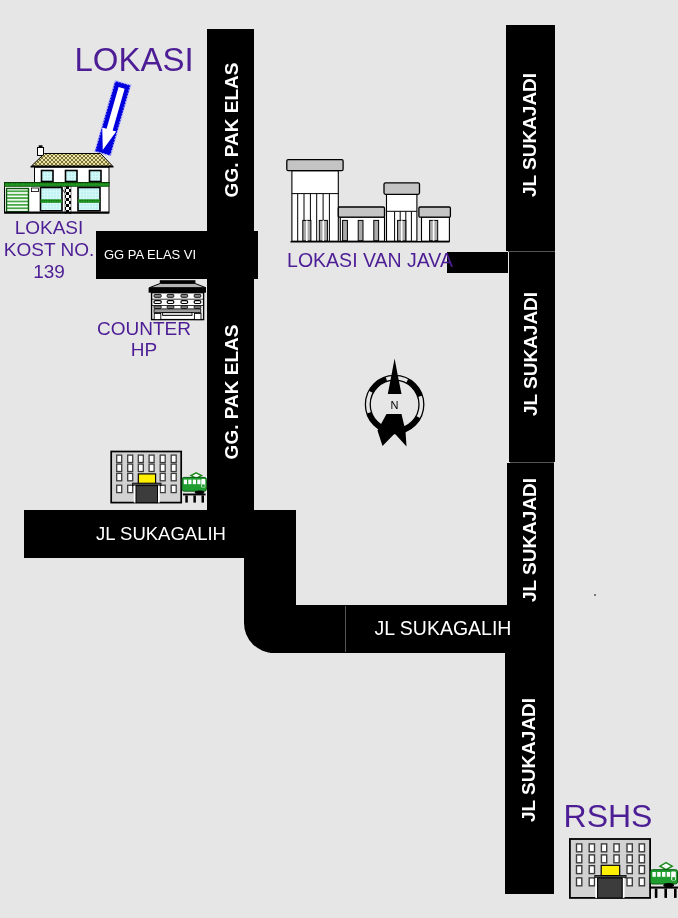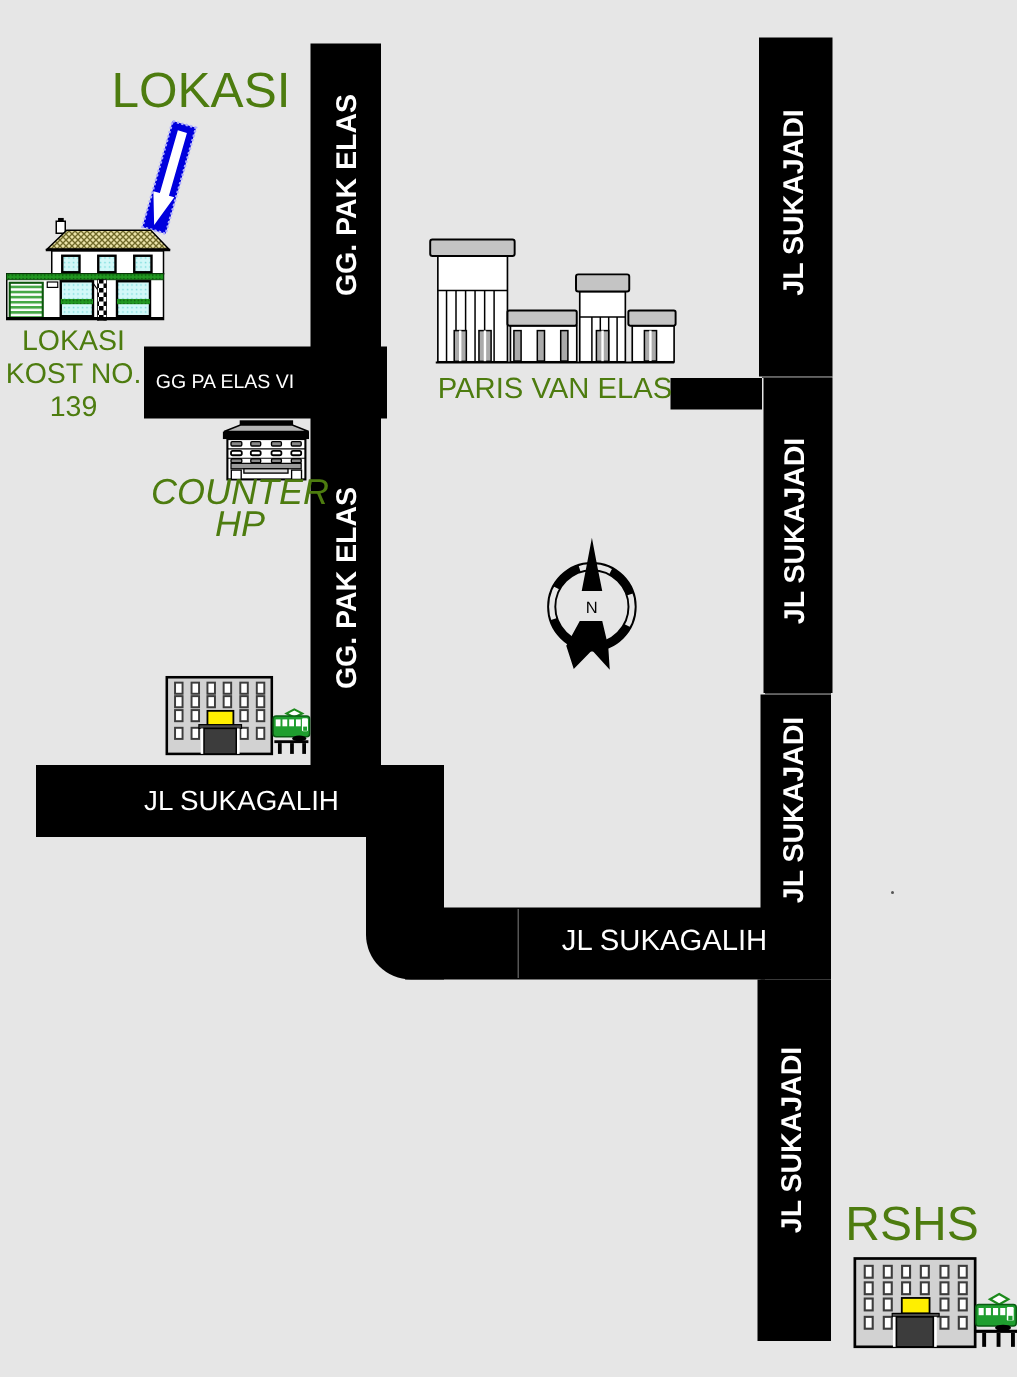--- a/index.html
+++ b/index.html
@@ -1,21 +1,21 @@
 <!DOCTYPE html>
 <html><head>
 <meta charset="utf-8">
 <style>
   html,body{margin:0;padding:0;}
   body{width:678px;height:918px;overflow:hidden;}
   #map{position:relative;width:678px;height:918px;background:#e6e6e6;font-family:"Liberation Sans",sans-serif;}
   .road{position:absolute;background:#000;}
   .rlabel{position:absolute;color:#fff;font-weight:normal;white-space:nowrap;transform:translate(-50%,-50%);z-index:5;}
   .vlabel{position:absolute;color:#fff;font-weight:bold;white-space:nowrap;transform:translate(-50%,-50%) rotate(-90deg);z-index:5;}
-  .blabel{position:absolute;color:#4d7c0f;white-space:nowrap;transform:translate(-50%,-50%);text-align:center;z-index:4;}
+  .blabel{position:absolute;color:#4c1d95;white-space:nowrap;transform:translate(-50%,-50%);text-align:center;z-index:4;}
 </style>
 </head>
 <body>
 <div id="map">
 
 <div class="road" style="left:207px;top:29px;width:47px;height:481px;"></div>
 
 <div class="vlabel" style="left:231.5px;top:130px;font-size:19px;">GG. PAK ELAS</div>
 
 <div class="vlabel" style="left:231.5px;top:392px;font-size:19px;">GG. PAK ELAS</div>
@@ -159,21 +159,21 @@
 
   <rect x="154" y="308.9" width="46.8" height="3.6" fill="#9a9a9a" stroke="#000" stroke-width="0.8"></rect>
 
   <rect x="162.6" y="312.5" width="29.4" height="2.9" fill="#d8d8d8" stroke="#000" stroke-width="0.9"></rect>
 
   <rect x="154.2" y="313.4" width="6.6" height="6.2" fill="#fff" stroke="#000" stroke-width="0.9"></rect>
 
   <rect x="194.4" y="313.4" width="6.6" height="6.2" fill="#fff" stroke="#000" stroke-width="0.9"></rect>
 </svg>
 
-<div class="blabel" style="left:160px;top:339px;font-size:24px;line-height:21px;font-style:italic;">COUNTER<br>HP</div>
+<div class="blabel" style="left:144px;top:339px;font-size:19px;line-height:21px;">COUNTER<br>HP</div>
 
 <svg style="position:absolute;left:285px;top:157px;" width="168" height="88" viewBox="285 157 168 88">
 
   <rect x="291.9" y="170.7" width="46.4" height="70.5" fill="#fff" stroke="#000" stroke-width="1.1"></rect>
   <line x1="291.9" y1="193.6" x2="338.3" y2="193.6" stroke="#000" stroke-width="1"></line>
   <g stroke="#000" stroke-width="1">
     <line x1="297.7" y1="193.6" x2="297.7" y2="241.2"></line>
     <line x1="304.0" y1="193.6" x2="304.0" y2="241.2"></line>
     <line x1="310.4" y1="193.6" x2="310.4" y2="241.2"></line>
     <line x1="316.7" y1="193.6" x2="316.7" y2="241.2"></line>
@@ -215,21 +215,21 @@
   <rect x="421.5" y="217.1" width="27.9" height="24.1" fill="#fff" stroke="#000" stroke-width="1.1"></rect>
 
   <rect x="418.9" y="207" width="31.5" height="10.1" rx="1.2" fill="#c4c4c4" stroke="#000" stroke-width="1.3"></rect>
 
   <rect x="429.6" y="220.4" width="8.1" height="20.3" fill="#aaa" stroke="#000" stroke-width="1"></rect>
   <line x1="433.6" y1="220.4" x2="433.6" y2="240.7" stroke="#fff" stroke-width="1.6"></line>
 
   <line x1="290.5" y1="241.7" x2="449.5" y2="241.7" stroke="#000" stroke-width="1.4"></line>
 </svg>
 
-<div class="blabel" style="left:370px;top:260px;font-size:19.5px;">PARIS VAN ELAS</div>
+<div class="blabel" style="left:370px;top:260px;font-size:19.5px;">LOKASI VAN JAVA</div>
 
 <svg style="position:absolute;left:360px;top:355px;" width="70" height="95" viewBox="360 355 70 95">
   <circle cx="394.6" cy="404.5" r="29.2" fill="none" stroke="#000" stroke-width="1.3"></circle>
   <circle cx="394.6" cy="404.5" r="24.4" fill="none" stroke="#000" stroke-width="1.3"></circle>
   <path d="M422.4 395.5 A29.2 29.2 0 0 0 408.3 378.7 L406.1 383.0 A24.4 24.4 0 0 1 417.8 397.0 Z" fill="#000"></path>
   <path d="M385.6 376.7 A29.2 29.2 0 0 0 368.8 390.8 L373.1 393.0 A24.4 24.4 0 0 1 387.1 381.3 Z" fill="#000"></path>
   <path d="M366.8 413.5 A29.2 29.2 0 0 0 380.9 430.3 L383.1 426.0 A24.4 24.4 0 0 1 371.4 412.0 Z" fill="#000"></path>
   <path d="M403.6 432.3 A29.2 29.2 0 0 0 420.4 418.2 L416.1 416.0 A24.4 24.4 0 0 1 402.1 427.7 Z" fill="#000"></path>
 
   <polygon points="394.6,358.5 398.3,378 401.5,394 387.8,394 390.9,378" fill="#000"></polygon>

